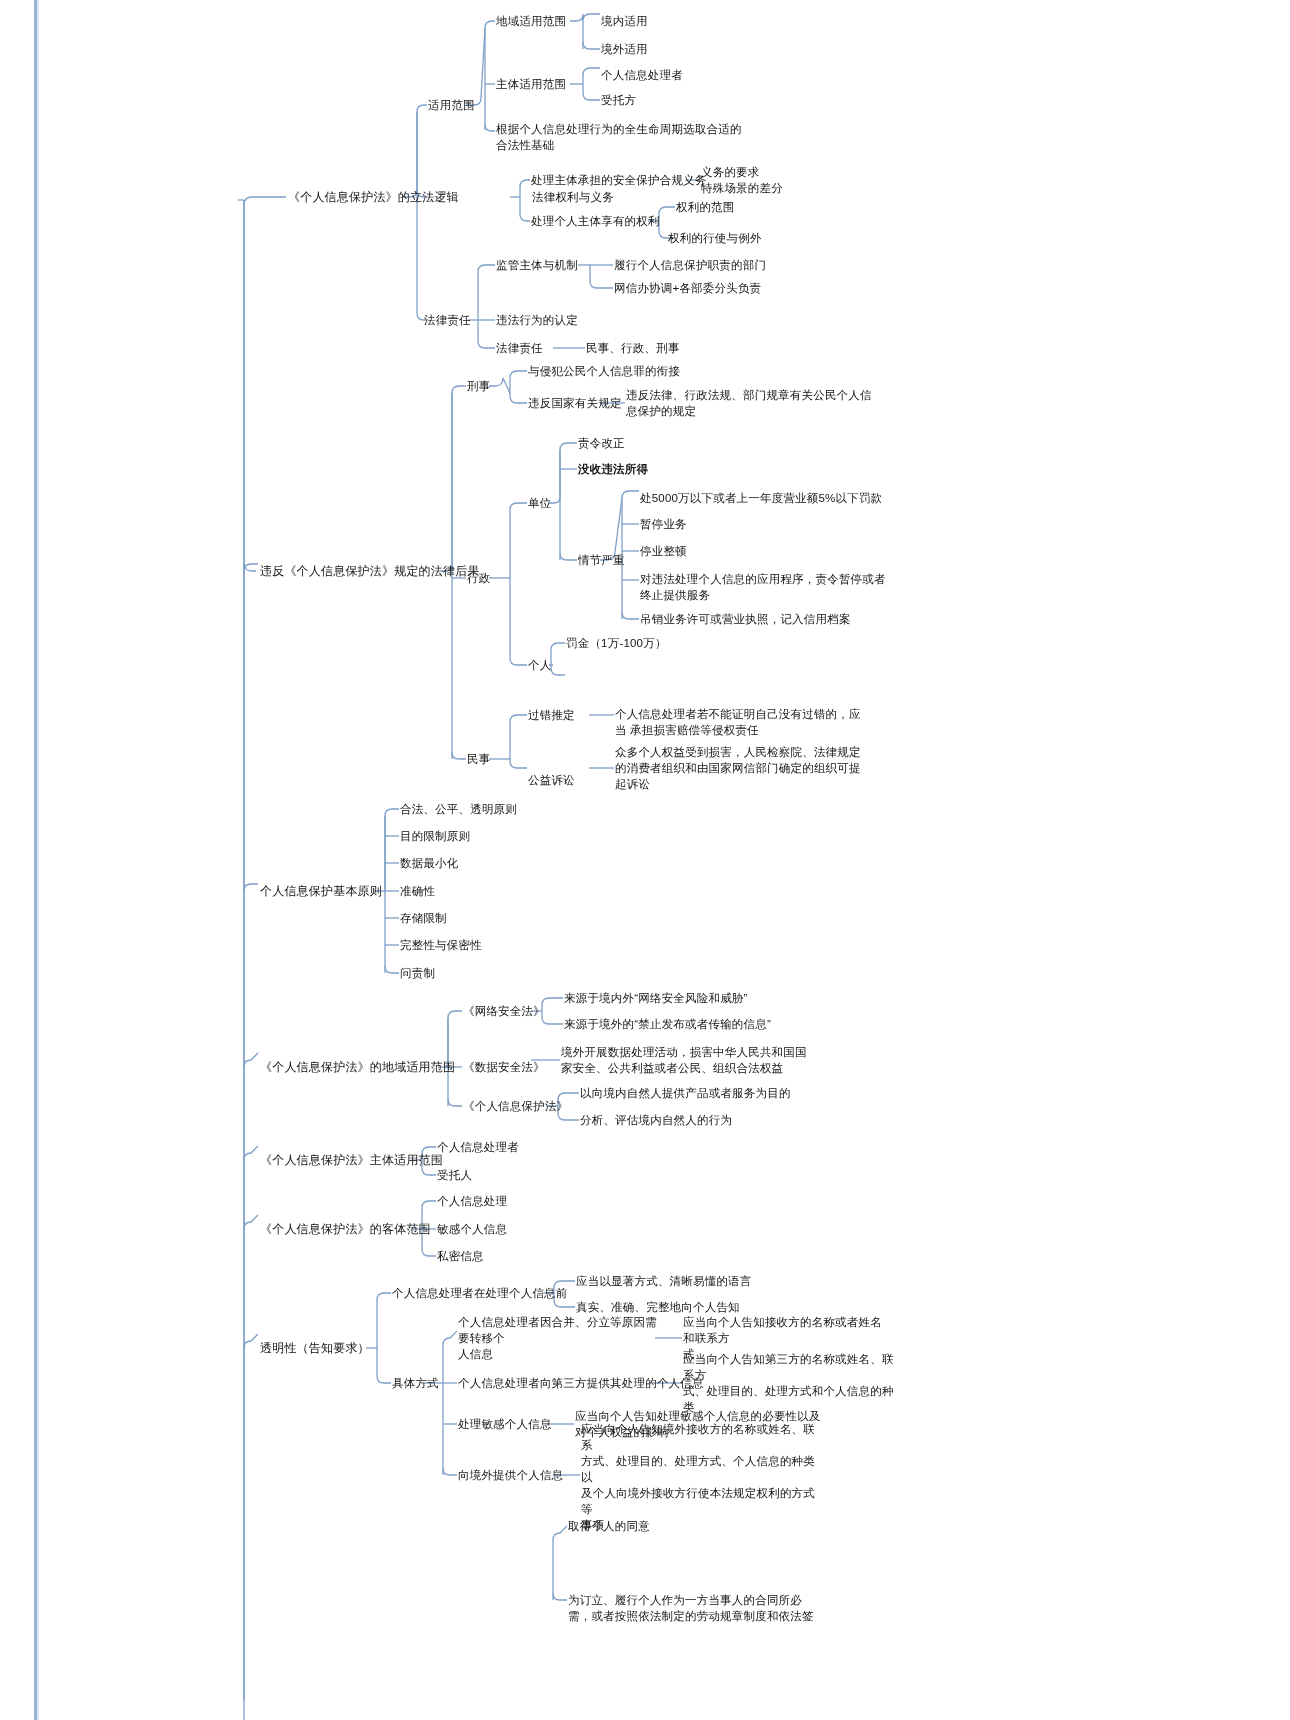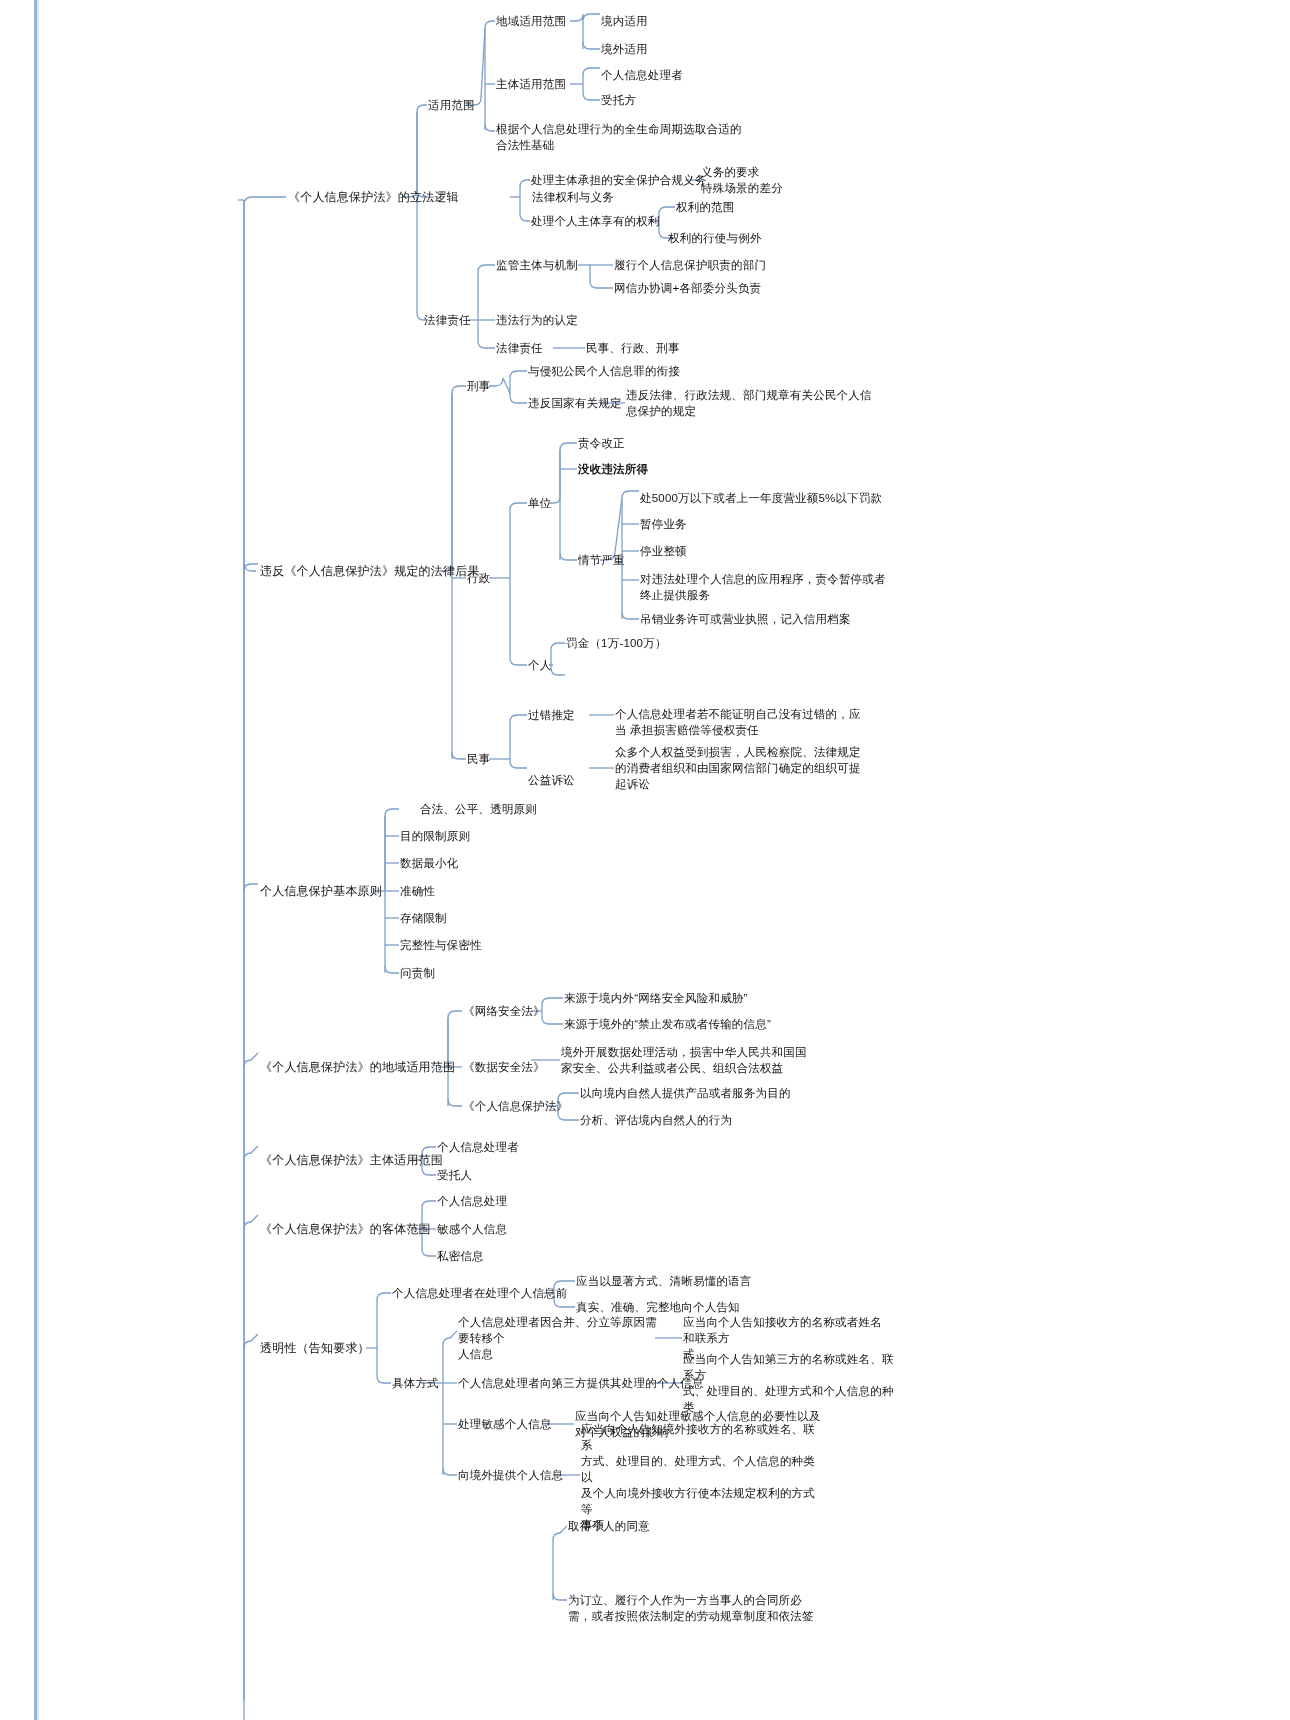--- a/index.html
+++ b/index.html
@@ -277,21 +277,21 @@
   <div class="node" style="left:467px; top:759px;">民事</div>
   <div class="node" style="left:528px; top:715px;">过错推定</div>
   <div class="node wrap" style="left:615px; top:722px; width:250px;">个人信息处理者若不能证明自己没有过错的，应
 当 承担损害赔偿等侵权责任</div>
   <div class="node" style="left:528px; top:768px;margin-top:12px;">公益诉讼</div>
   <div class="node wrap" style="left:615px; top:768px; width:255px;">众多个人权益受到损害，人民检察院、法律规定
 的消费者组织和由国家网信部门确定的组织可提
 起诉讼</div>
 
   <div class="node lvl0" style="left:260px; top:891px;">个人信息保护基本原则</div>
-  <div class="node" style="left:400px; top:809px;margin-left:20px;">合法、公平、透明原则</div>
+  <div class="node" style="left:400px; top:809px;">合法、公平、透明原则</div>
   <div class="node" style="left:400px; top:836px;">目的限制原则</div>
   <div class="node" style="left:400px; top:863px;">数据最小化</div>
   <div class="node" style="left:400px; top:891px;">准确性</div>
   <div class="node" style="left:400px; top:918px;">存储限制</div>
   <div class="node" style="left:400px; top:945px;">完整性与保密性</div>
   <div class="node" style="left:400px; top:973px;">问责制</div>
 
   <div class="node lvl0" style="left:260px; top:1067px;">《个人信息保护法》的地域适用范围</div>
   <div class="node" style="left:463px; top:1011px;">《网络安全法》</div>
   <div class="node" style="left:564px; top:998px;">来源于境内外“网络安全风险和威胁”</div>

